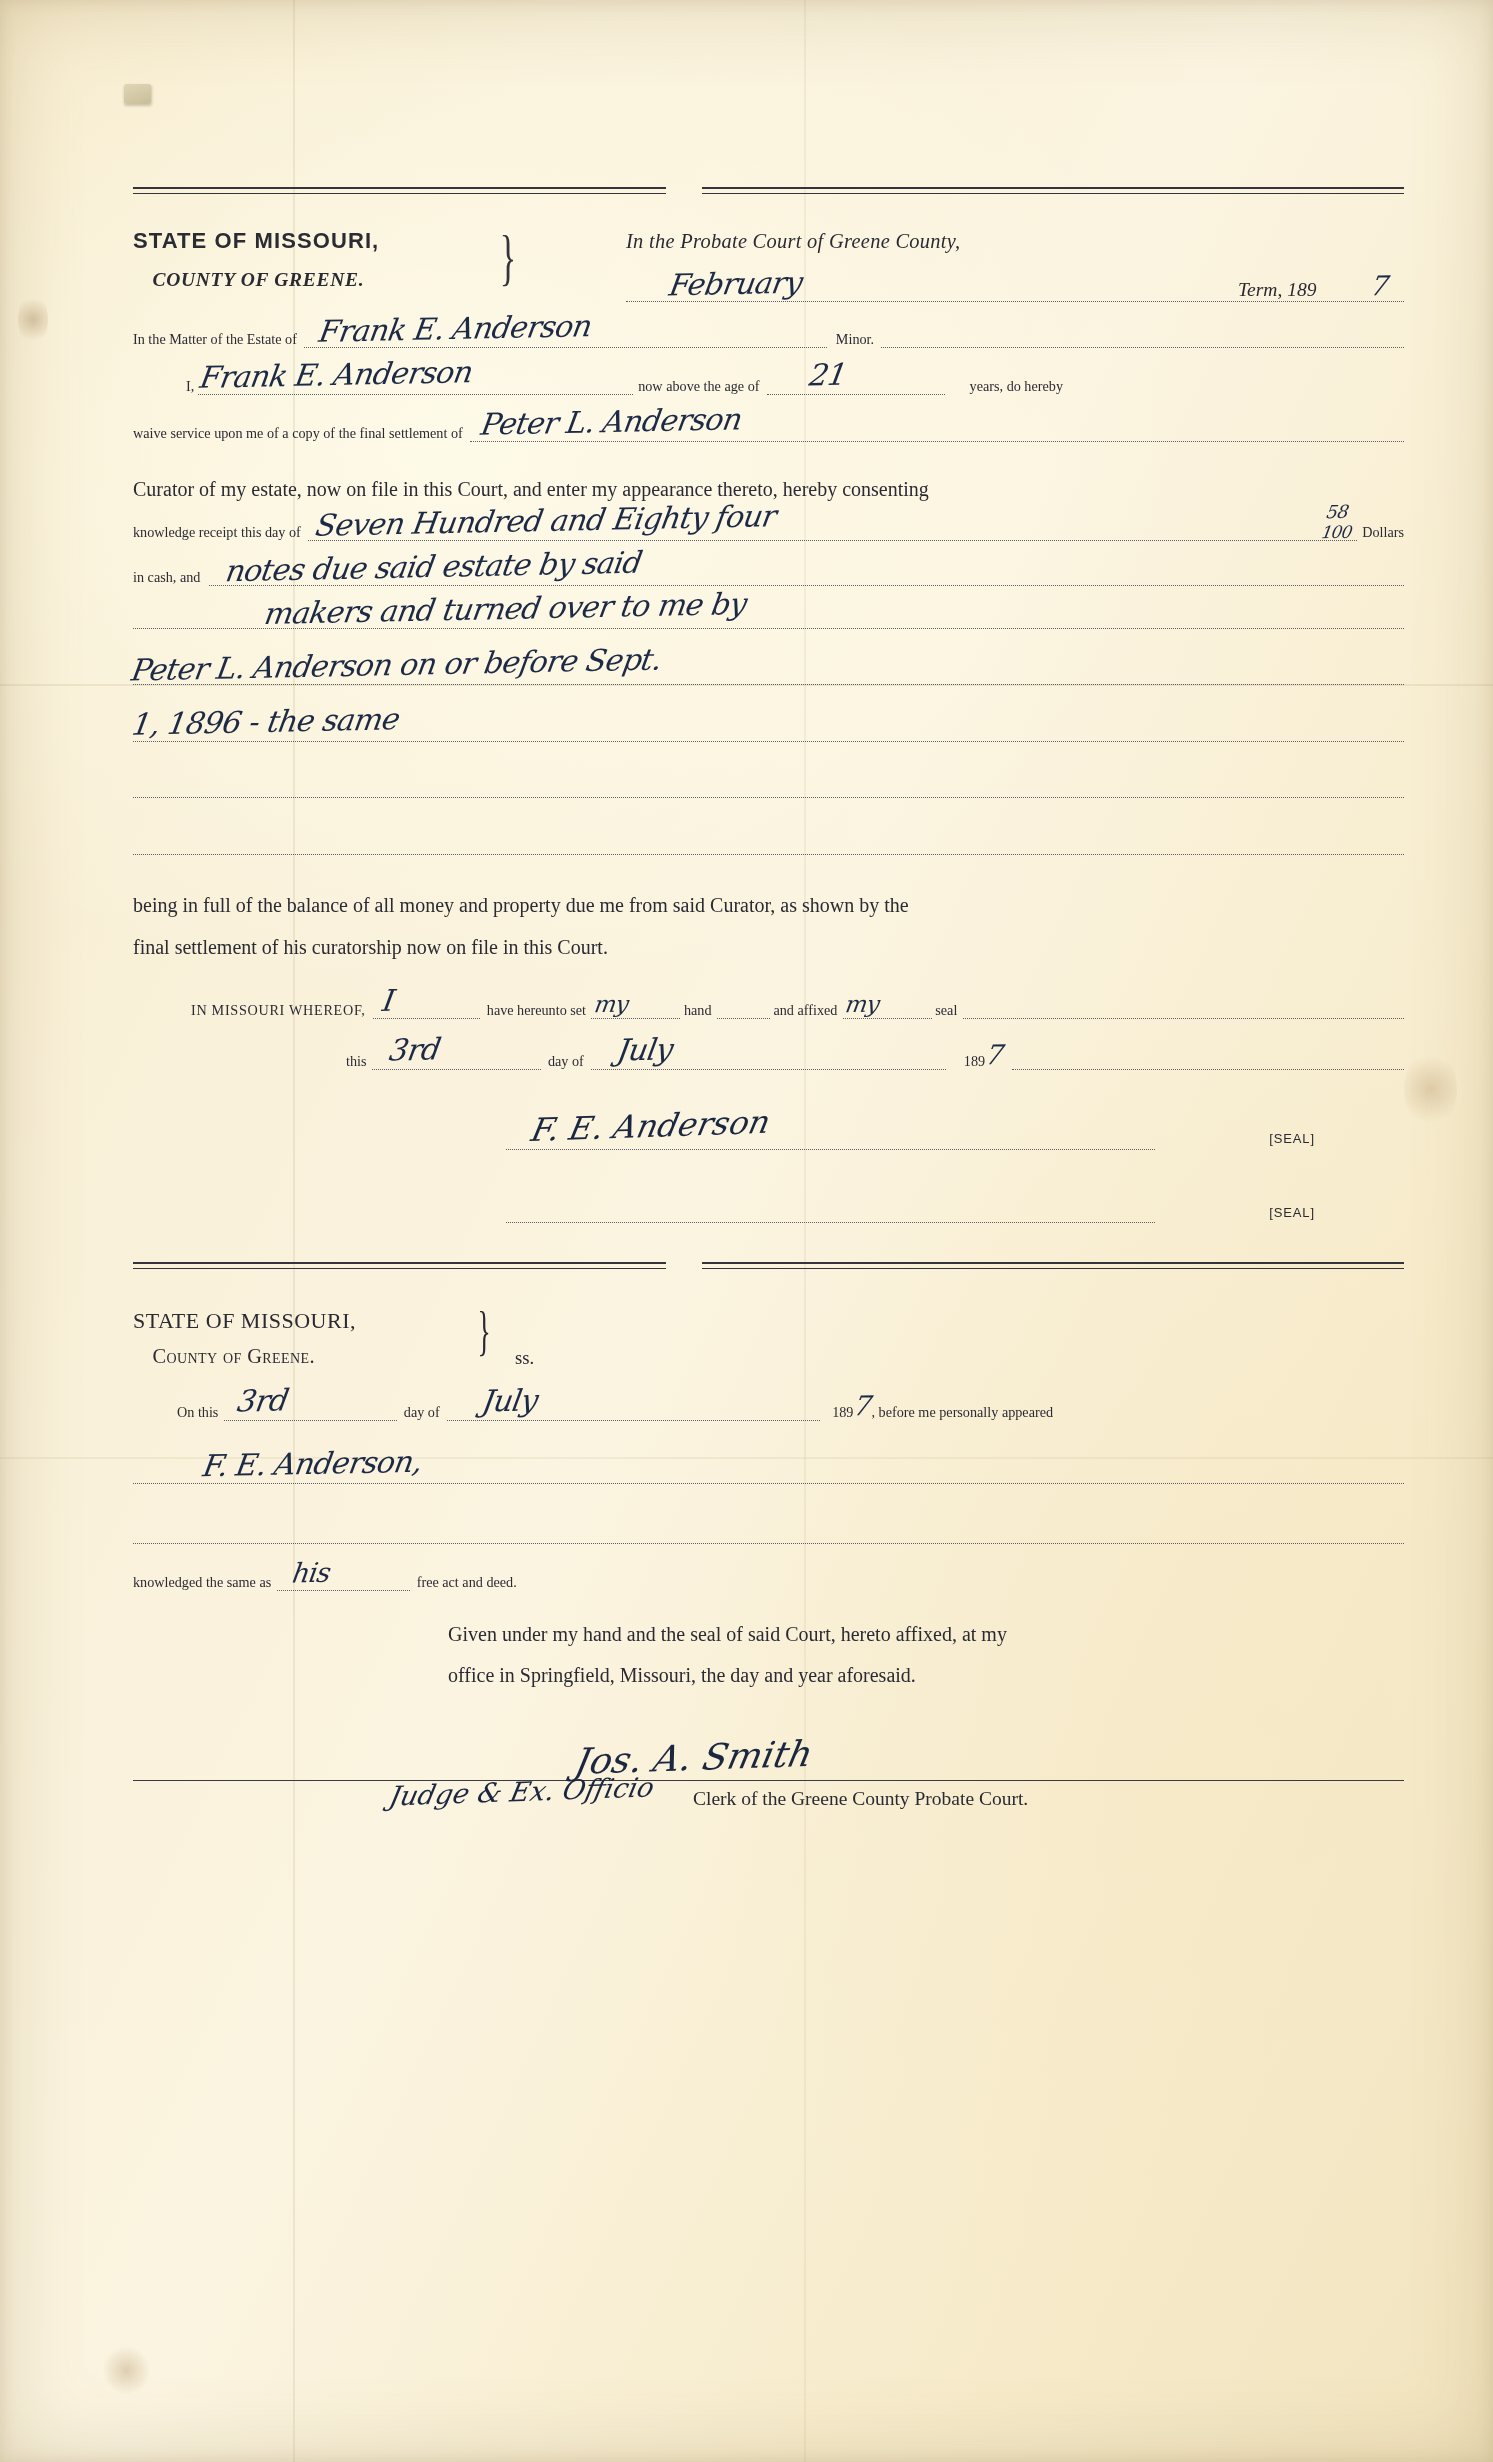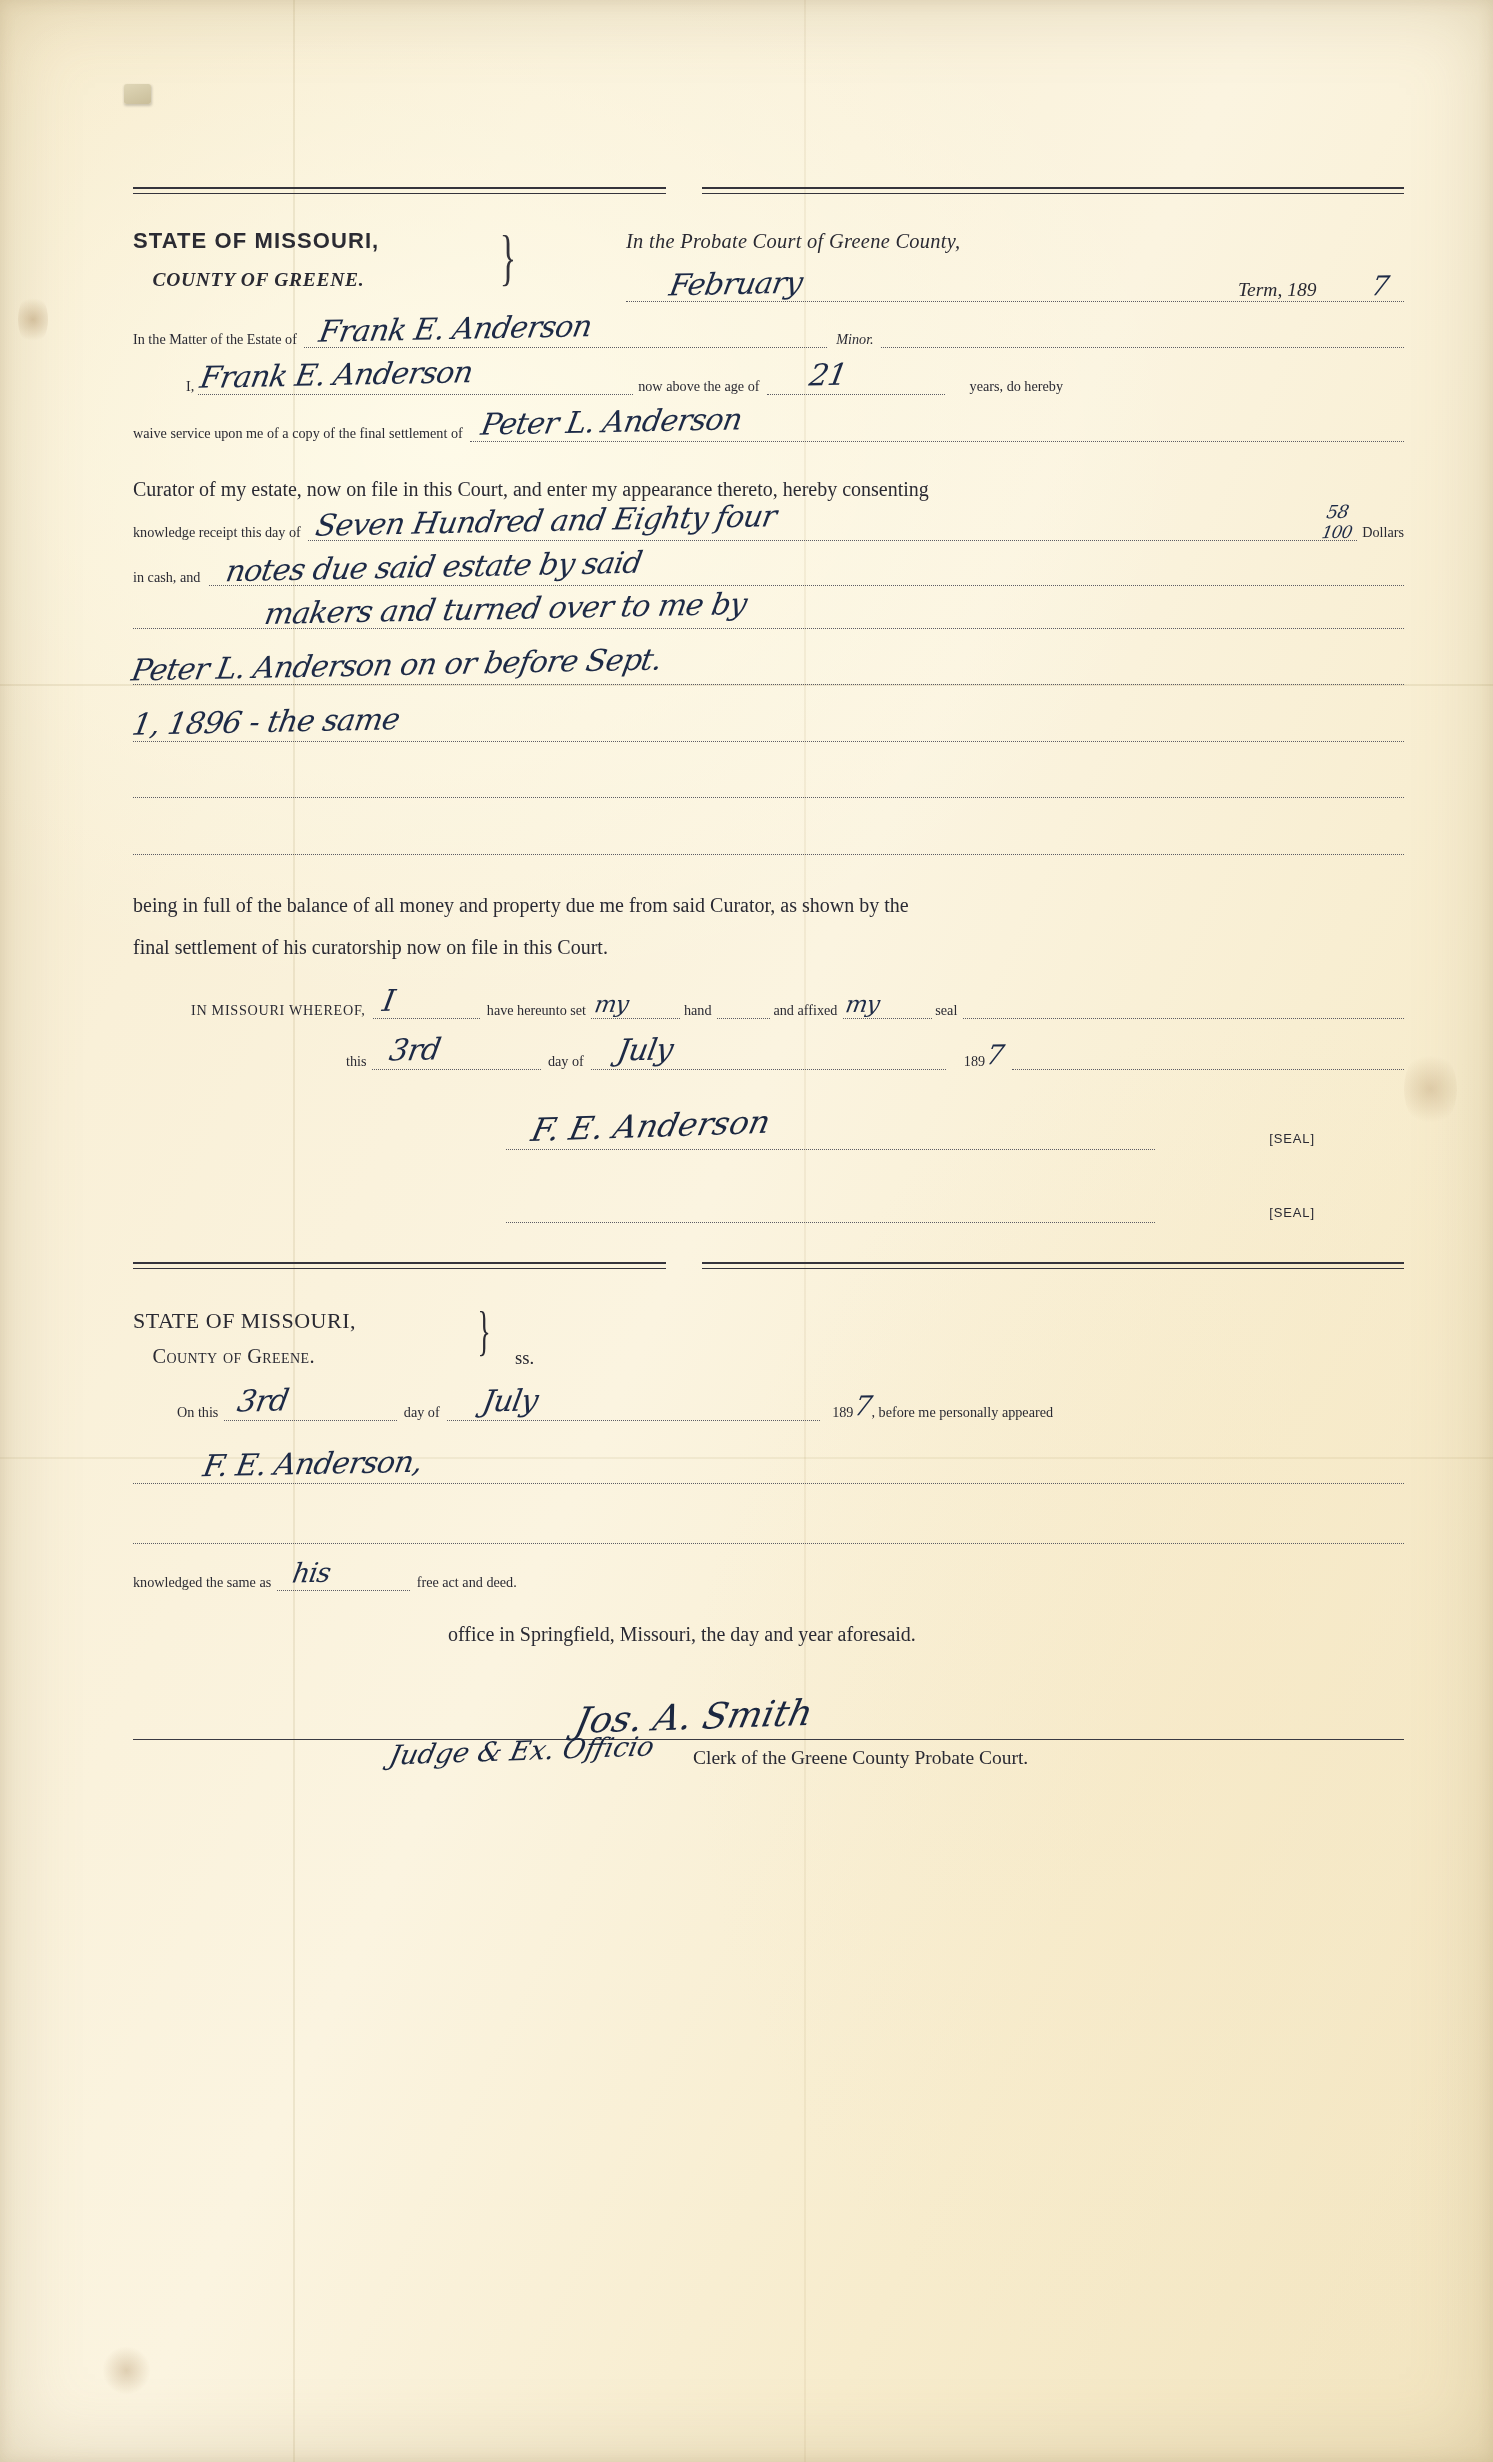--- a/index.html
+++ b/index.html
@@ -289,21 +289,21 @@
       <span class="term-label">Term, 189</span>
       <span class="term-year hw mid">7</span>
     </div>
   </div>
 
   <div class="row" style="margin-bottom: 23px;">
     <span class="txt">In the Matter of the Estate of</span>
     <span class="fill-dots" style="margin-left:7.1px; max-width: 622px;">
       <span class="hw big hwover" style="left:16px; bottom:0.9px;">Frank E. Anderson</span>
     </span>
-    <span class="txt" style="margin-left:9px;font-style:italic;">Minor.</span>
+    <span class="txt" style="margin-left:9px;">Minor.</span>
     <span class="fill-dots" style="margin-left:7.1px;"></span>
   </div>
 
   <div class="row" style="margin-bottom: 23px;">
     <span class="txt" style="margin-left:53px;">I,</span>
     <span class="fill-dots" style="margin-left:3.6px; max-width: 435px;">
       <span class="hw big hwover" style="left:3.6px; bottom:1.8px;">Frank E. Anderson</span>
     </span>
     <span class="txt" style="margin-left:5.3px;">now above the age of</span>
     <span class="fill-dots" style="margin-left:7.1px; max-width: 178px;">
@@ -427,20 +427,21 @@
 
 
   <div class="row" style="margin-bottom: 23px;">
     <span class="txt">knowledged the same as</span>
     <span class="fill-dots" style="margin-left:5.3px; max-width:133px;">
       <span class="hw mid hwover" style="left:16px; bottom:1.8px;">his</span>
     </span>
     <span class="txt" style="margin-left:7.1px;">free act and deed.</span>
   </div>
 
+  <div class="closing" style="padding-left: 315px;">Given under my hand and the seal of said Court, hereto affixed, at my</div>
   <div class="closing" style="padding-left: 315px; margin-bottom: 5.3px;">office in Springfield, Missouri, the day and year aforesaid.</div>
 
   <div class="clerk-line">
     <span class="sig" style="position:absolute; left:444px; bottom:1.8px; font-size:36px;">Jos. A. Smith</span>
   </div>
 
   <div class="clerk-caption">
     <span class="sig" style="position:absolute; left:258px; top:-12.4px; font-size:27px;">Judge &amp; Ex. Officio</span>
     <span style="margin-left: 560px;">Clerk of the Greene County Probate Court.</span>
   </div>

